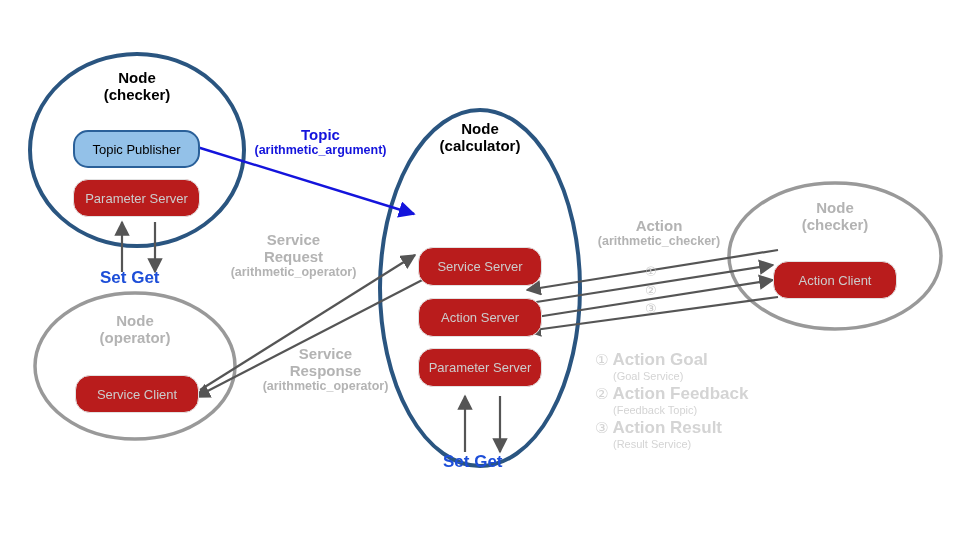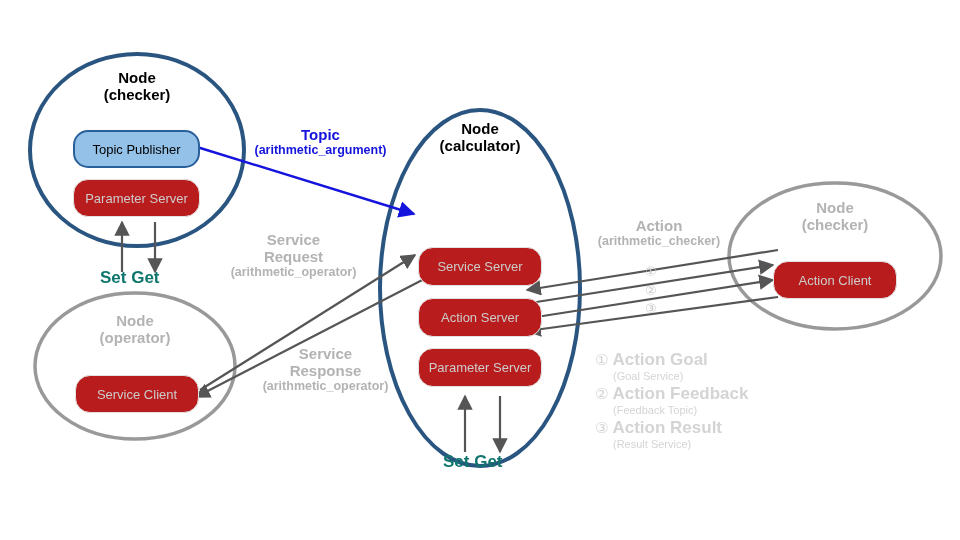--- a/index.html
+++ b/index.html
@@ -18,21 +18,21 @@
   .box{position:absolute;box-sizing:border-box;display:flex;
        align-items:center;justify-content:center;border-radius:15px;
        font-size:13px;}
   .box-blue{background:#93c1e8;border:2px solid #2a6099;color:#000;}
   .box-grey{background:#b91c1c;border:1.5px solid #e2e2e2;color:#cccccc;}
 
   .edge-label{position:absolute;text-align:center;white-space:nowrap;}
   .edge-label .t1{font-weight:bold;font-size:15px;display:block;}
   .edge-label .t2{font-weight:bold;font-size:12.5px;display:block;}
 
-  .setget{position:absolute;font-weight:bold;font-size:17px;color:#0f766e;}
+  .setget{position:absolute;font-weight:bold;font-size:17px;color:#1d4ed8;}
 
   .legend{position:absolute;color:#d4d4d4;}
   .legend .row{display:flex;align-items:baseline;gap:4px;}
   .legend .num{font-size:15px;}
   .legend .main{font-weight:bold;font-size:17px;}
   .legend .sub{font-size:11px;margin-left:18px;display:block;}
 
   .circnum{position:absolute;font-size:13px;color:#c9c9c9;}
 </style>
 </head>

